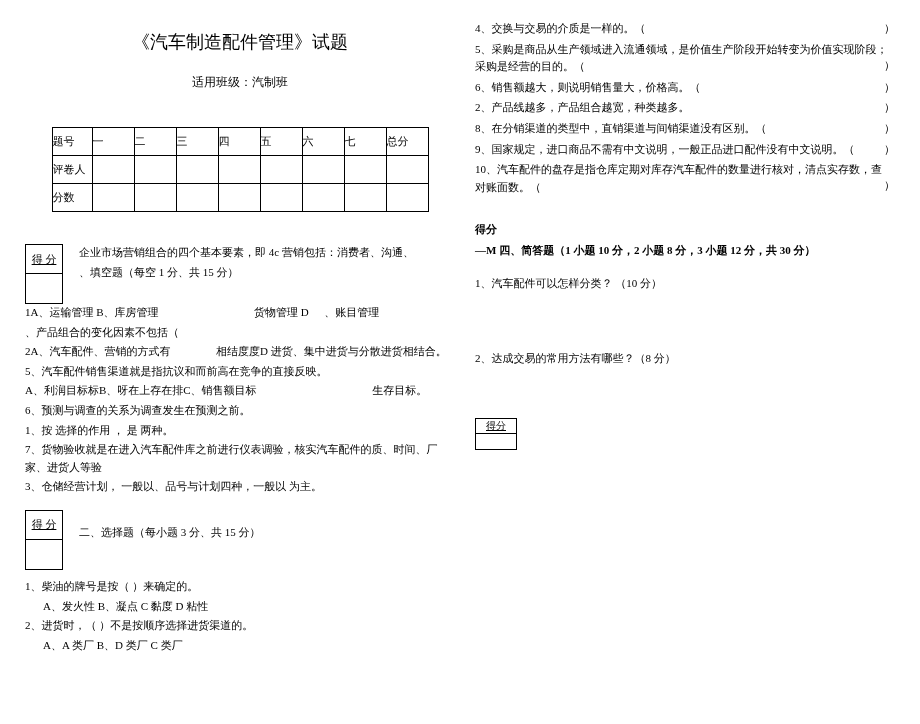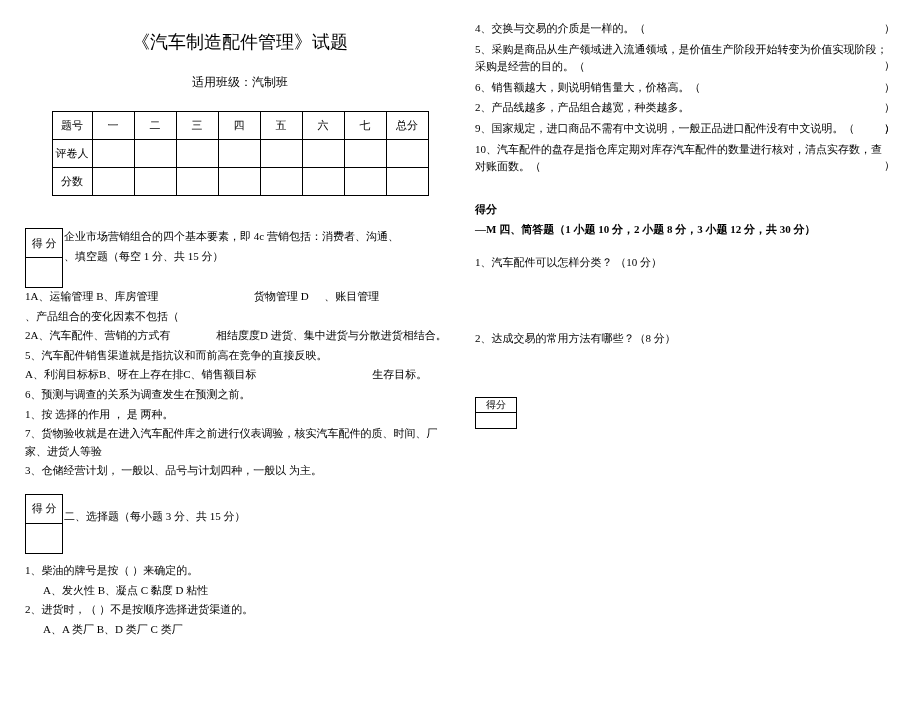--- a/index.html
+++ b/index.html
@@ -23,31 +23,31 @@
   .col-left { width: 470px; }
   .col-right { width: 450px; padding-left: 5px; padding-right: 30px; }
   .title {
     text-align: center;
     font-size: 18px;
     margin: 10px 0 20px 0;
   }
   .subtitle {
     text-align: center;
     font-size: 12px;
-    margin-bottom: 20px;
+    margin-bottom: 36px;
   }
   table.score {
     border-collapse: collapse;
     margin: 0 auto 20px auto;
   }
   table.score td, table.score th {
     border: 1px solid #000;
     width: 42px;
     height: 28px;
-    text-align: center;
+    text-align: left;
     font-size: 11px;
     font-weight: normal;
   }
   table.score td.lbl { width: 40px; }
   .sbox {
     border: 1px solid #000;
     width: 38px;
     height: 30px;
     display: flex;
     align-items: center;
@@ -60,21 +60,21 @@
   .opts { padding-left: 18px; }
   .rparen {
     position: absolute;
     right: -5px;
   }
   .right-block .qline { margin-bottom: 3px; }
   .spacer { height: 12px; }
   .bigspacer { height: 55px; }
   .section4 { margin-top: 4px; margin-bottom: 12px; }
   .section3 { margin-top: 8px; }
-  .float-box { float: left; margin-right: 1px; }
+  .float-box { float: left; margin-right: 16px; text-decoration: underline; }
   .clear { clear: both; }
 </style>
 </head>
 <body>
 
 <div class="page">
 
   <div class="col col-left">
     <div class="title">《汽车制造配件管理》试题</div>
     <div class="subtitle">适用班级：汽制班</div>
@@ -182,20 +182,21 @@
     </div>
     <div class="qline">
       <span>6、销售额越大，则说明销售量大，价格高。（</span>
       <span class="rparen">）</span>
     </div>
     <div class="qline">
       <span>2、产品线越多，产品组合越宽，种类越多。</span>
       <span class="rparen">）</span>
     </div>
     <div class="qline">
+      <span>8、在分销渠道的类型中，直销渠道与间销渠道没有区别。（</span>
       <span class="rparen">）</span>
     </div>
     <div class="qline">
       <span>9、国家规定，进口商品不需有中文说明，一般正品进口配件没有中文说明。（</span>
       <span class="rparen">）</span>
     </div>
     <div class="qline">
       <span>10、汽车配件的盘存是指仓库定期对库存汽车配件的数量进行核对，清点实存数，查对账面数。（</span>
       <span class="rparen" style="top:16px">）</span>
     </div>

